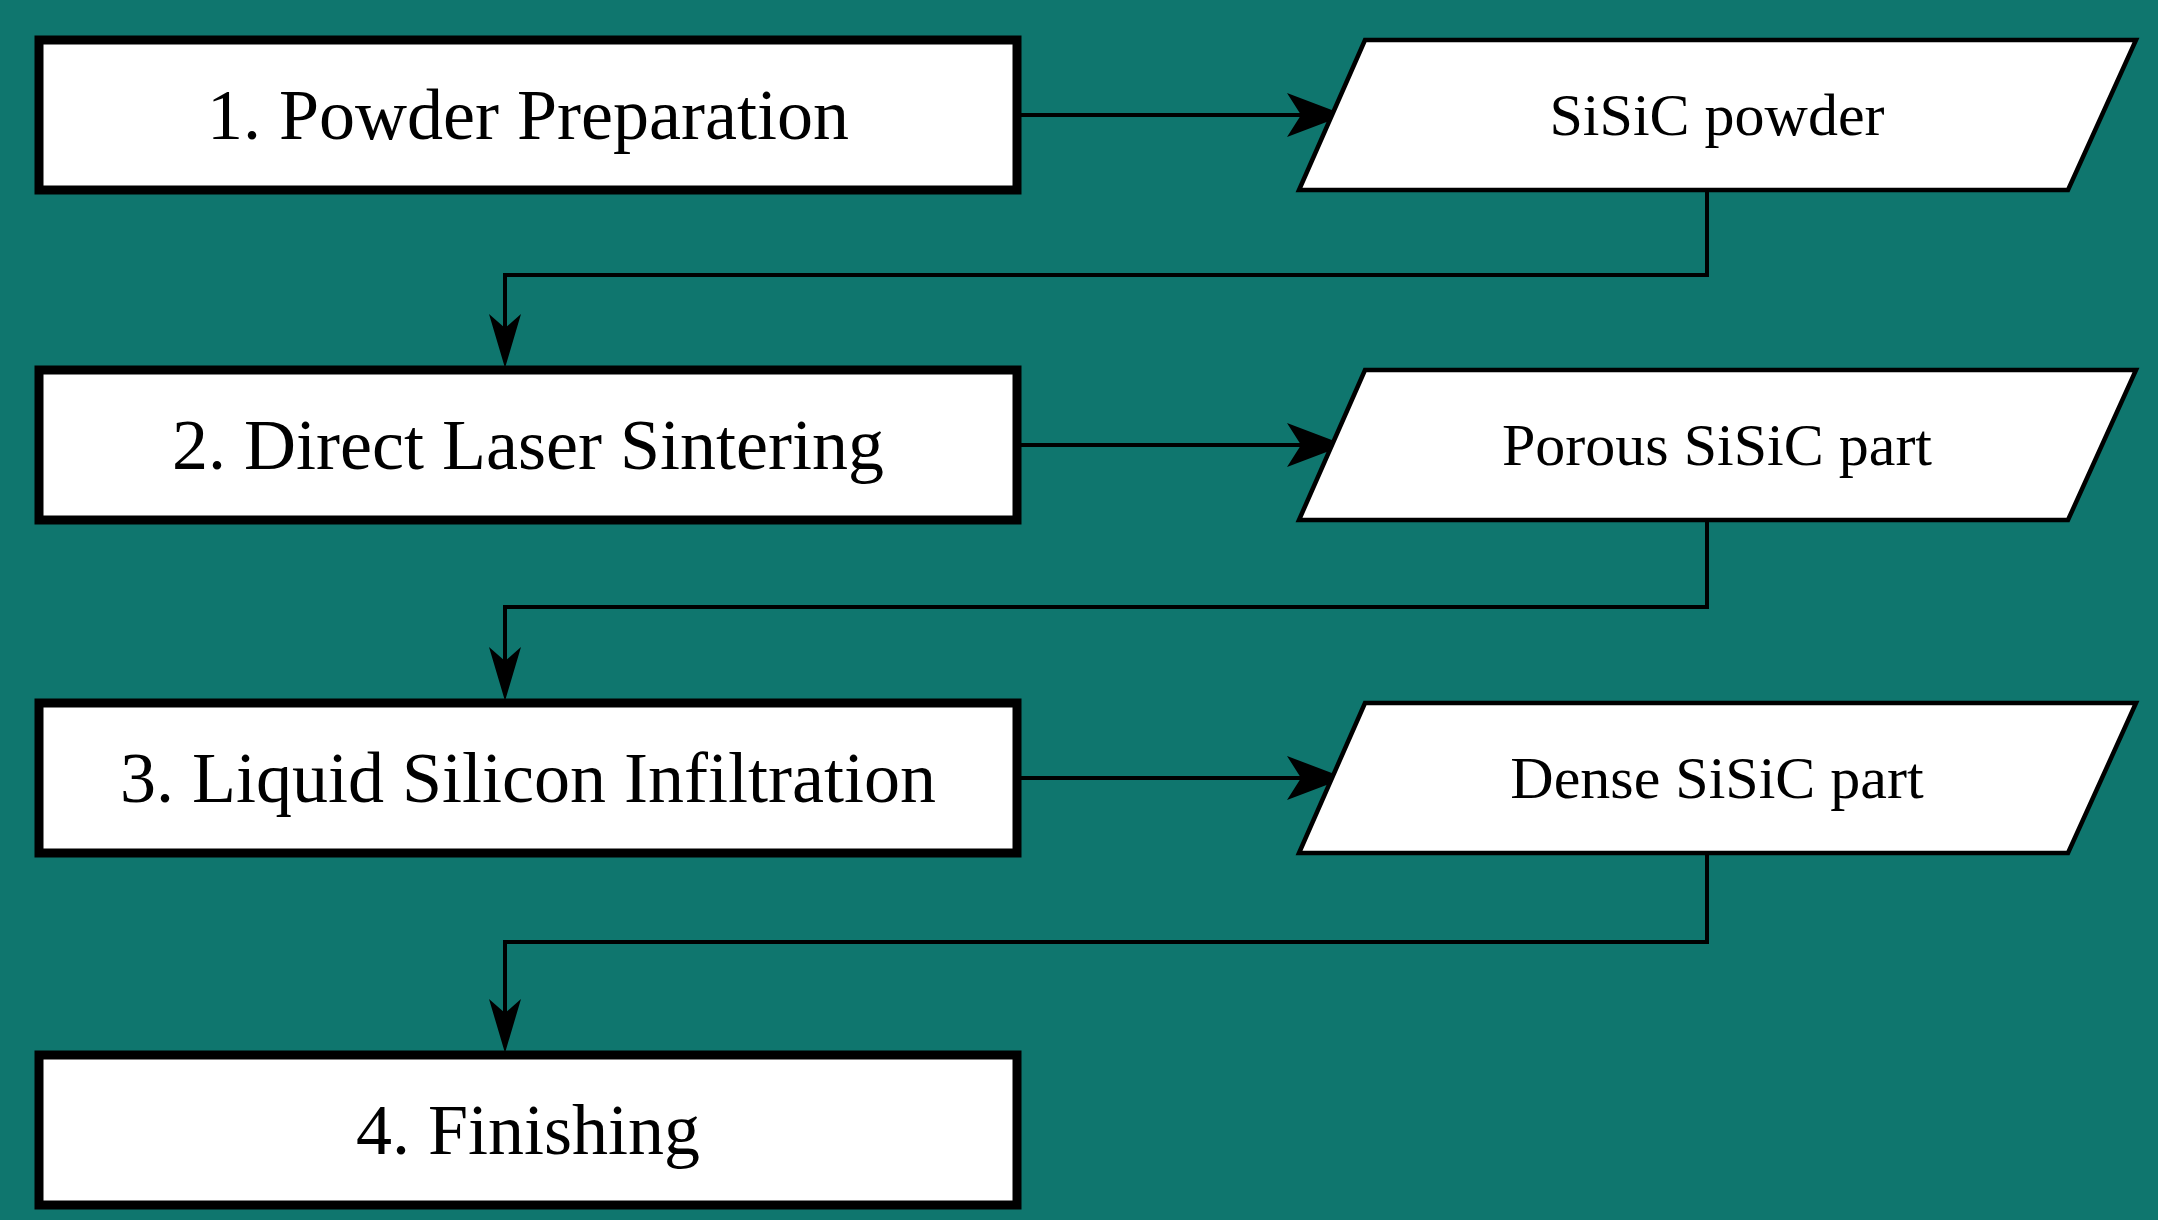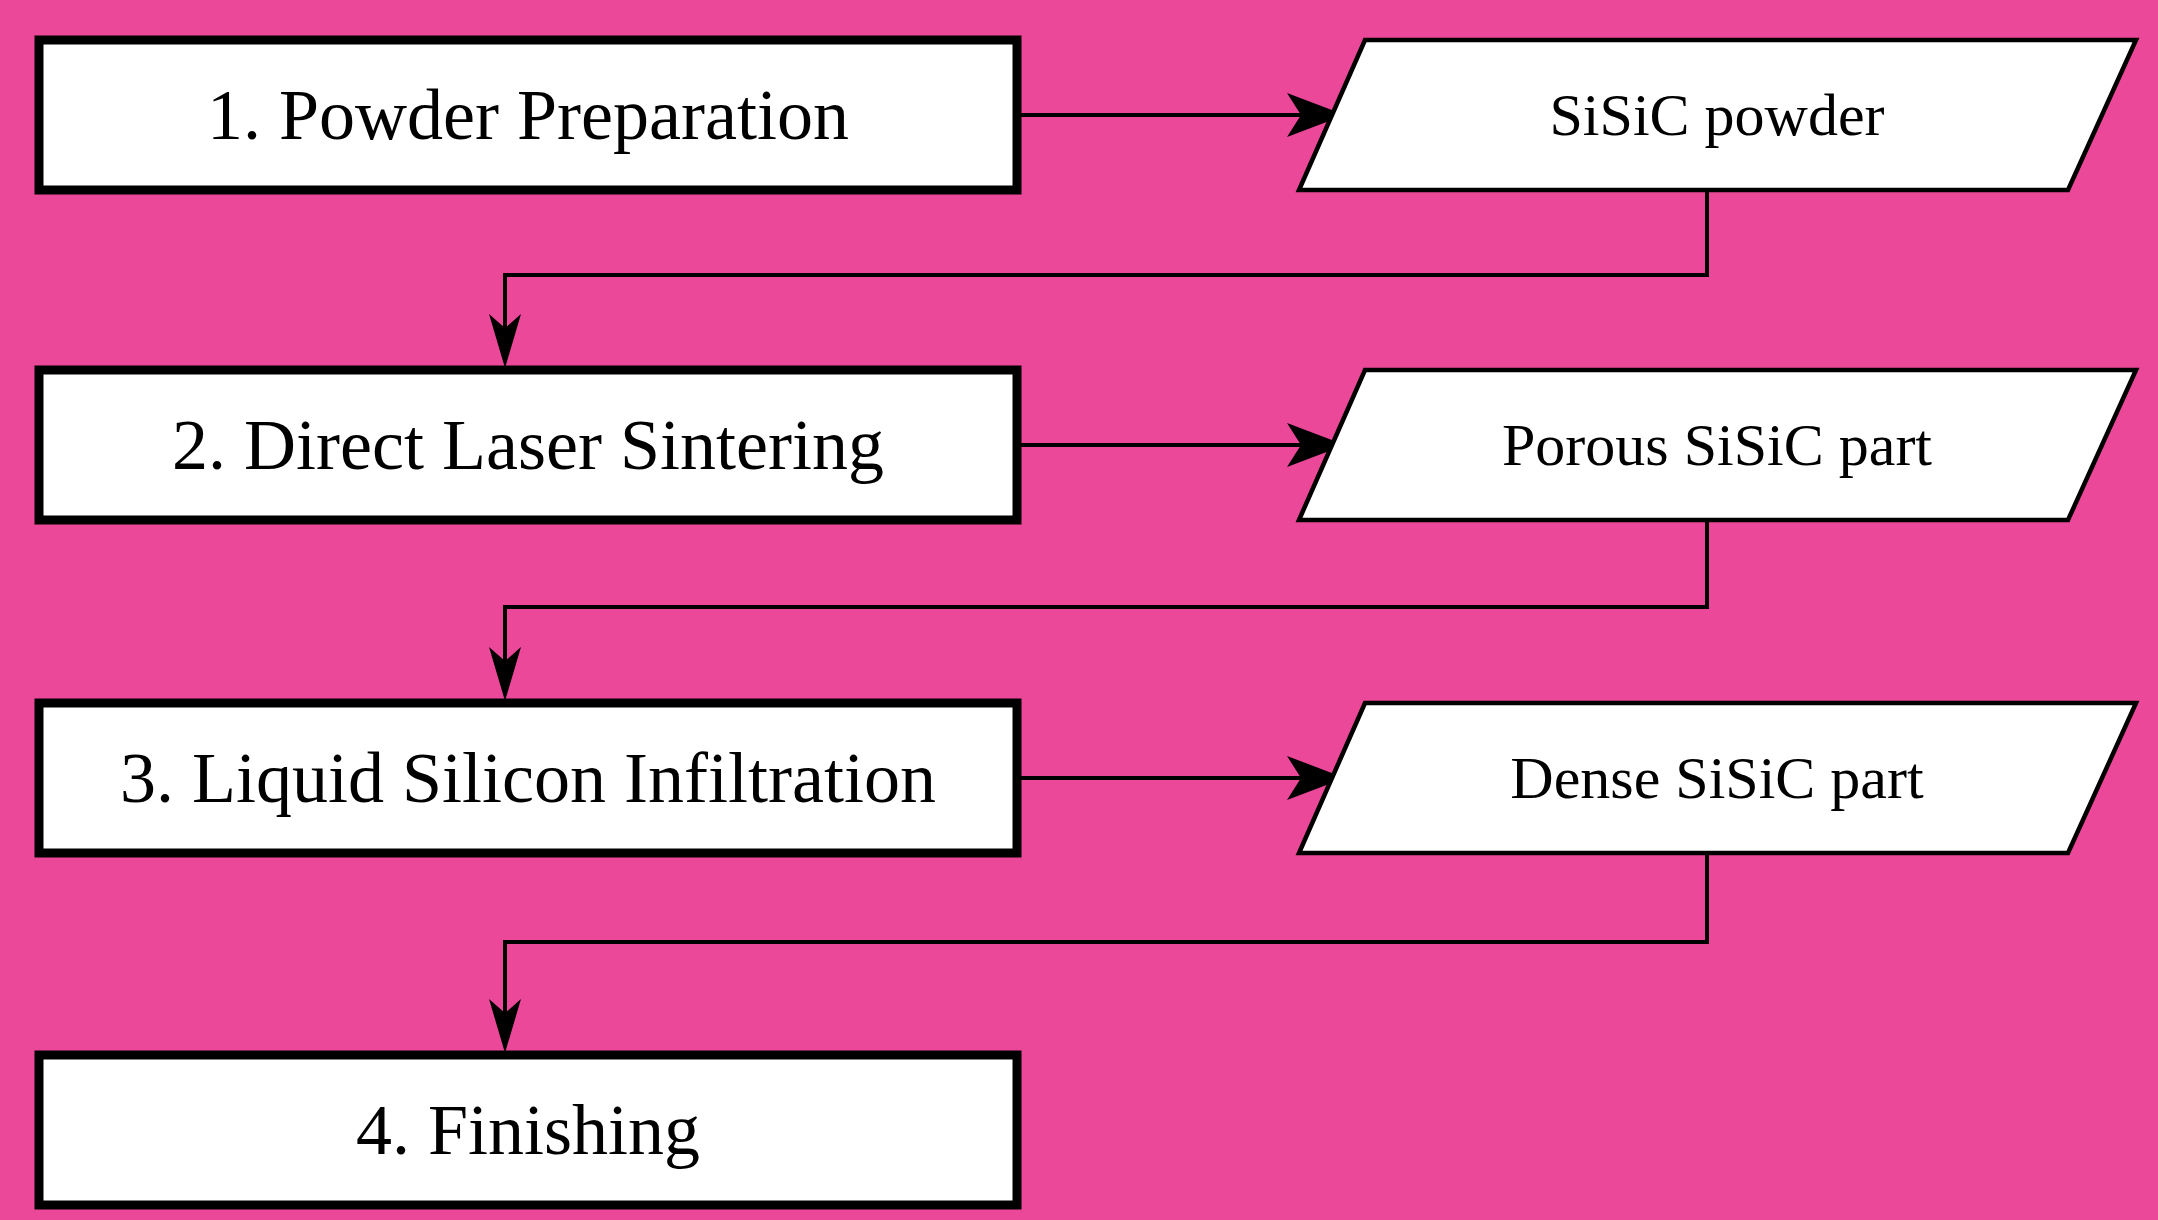--- a/index.html
+++ b/index.html
@@ -4,21 +4,21 @@
 <style>
   html, body {
     margin: 0;
     padding: 0;
     background: #ffffff;
   }
   .stage {
     position: relative;
     width: 2158px;
     height: 1220px;
-    background: #ec4899;
+    background: #0f766e;
     overflow: hidden;
   }
   svg text {
     font-family: "Liberation Serif", "DejaVu Serif", serif;
     fill: #000000;
   }
   .proc-label { font-size: 72px; }
   .out-label  { font-size: 60px; }
 </style>
 </head>

